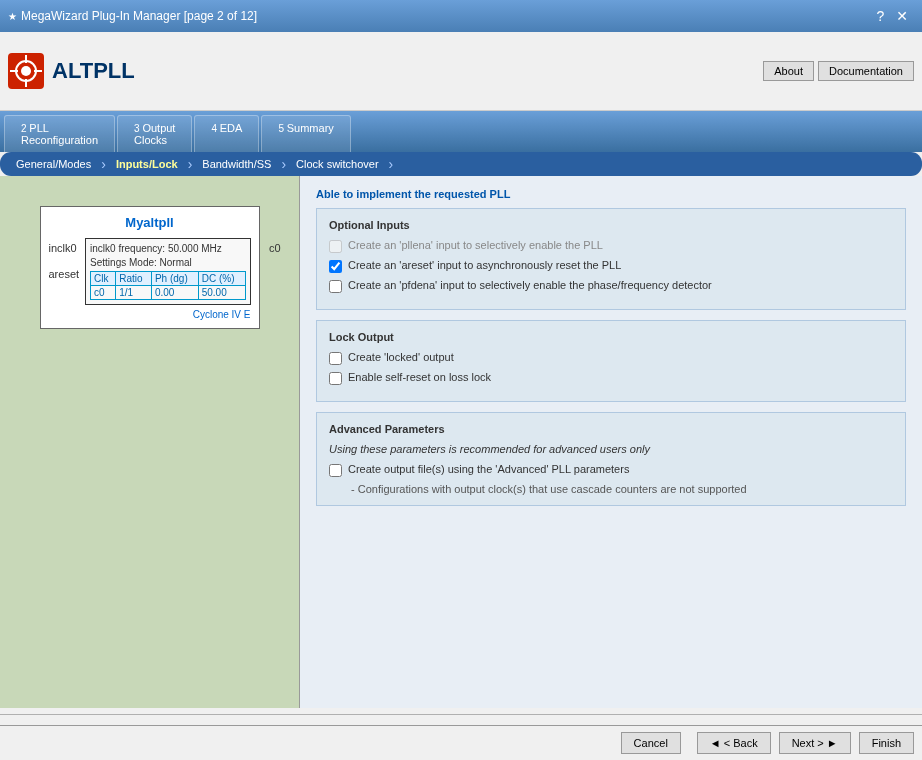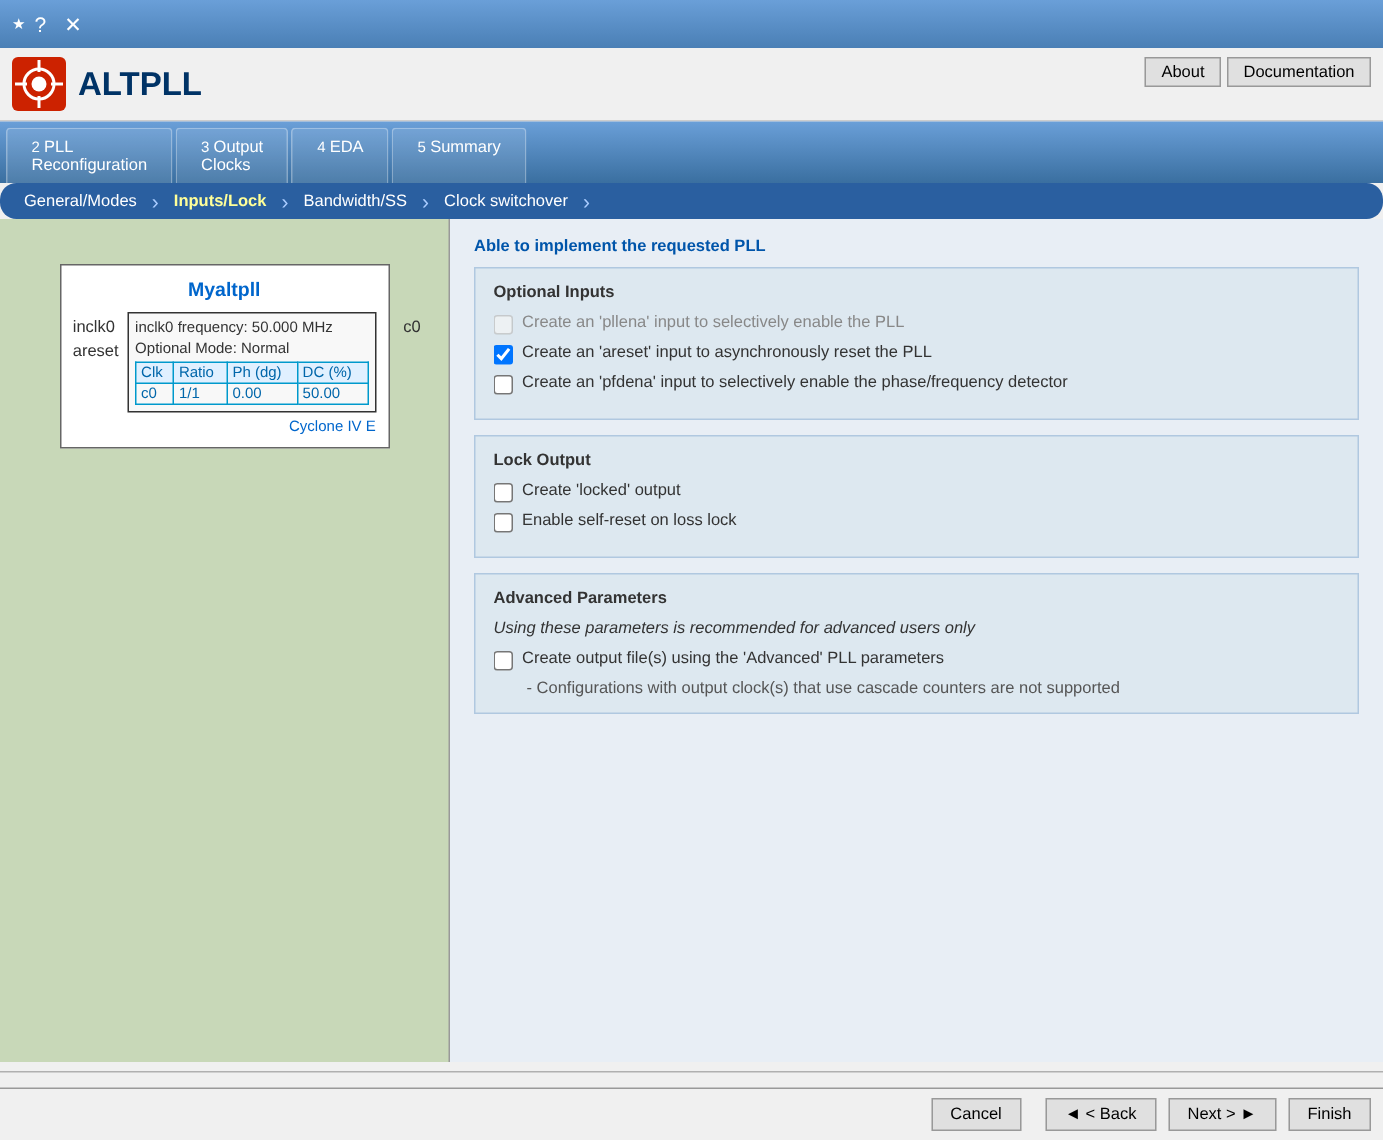--- a/index.html
+++ b/index.html
@@ -16,23 +16,23 @@
     }
     .title-bar-text { flex: 1; font-size: 12px; margin-left: 4px; }
     .title-bar-btn { color: white; background: none; border: none; font-size: 14px; cursor: pointer; padding: 2px 6px; }
 
     
     .window { background: #f0f0f0; height: 728px; display: flex; flex-direction: column; }
 
     
     .toolbar {
       background: #f0f0f0;
-      padding: 6px 8px;
-      display: flex;
-      align-items: flex-start;
+      padding: 21px 8px;
+      display: flex;
+      align-items: center;
       border-bottom: 1px solid #ccc;
     }
     .logo-area { display: flex; align-items: center; gap: 8px; flex: 1; }
     .logo-icon { width: 36px; height: 36px; }
     .logo-text { font-size: 22px; font-weight: bold; color: #003366; font-family: Arial, sans-serif; }
     .toolbar-buttons { display: flex; gap: 4px; }
     .toolbar-btn {
       padding: 3px 10px;
       background: #e0e0e0;
       border: 1px solid #999;
@@ -118,21 +118,21 @@
       margin-bottom: 8px;
     }
     .diagram-ports {
       display: flex;
       align-items: flex-start;
       position: relative;
     }
     .port-labels-left {
       display: flex;
       flex-direction: column;
-      gap: 4px;
+      gap: 14px;
       margin-right: 6px;
       font-size: 11px;
       color: #333;
       margin-top: 4px;
     }
     .port-labels-right {
       font-size: 11px;
       color: #333;
       position: absolute;
       right: -30px;
@@ -244,20 +244,21 @@
       border: none;
       border-top: 1px solid #b0b0b0;
       margin: 6px 0 10px 0;
     }
   </style>
 </head>
 <body>
 
 <div class="title-bar">
   <span style="font-size:10px;">★</span>
+  <span class="title-bar-text">MegaWizard Plug-In Manager [page 2 of 12]</span>
   <button class="title-bar-btn">?</button>
   <button class="title-bar-btn">✕</button>
 </div>
 
 <div class="window">
 
   <div class="toolbar">
     <div class="logo-area">
 
       <svg class="logo-icon" viewBox="0 0 36 36" xmlns="http://www.w3.org/2000/svg">
@@ -308,21 +309,21 @@
     <div class="left-panel">
       <div class="diagram-box">
         <div class="diagram-title">Myaltpll</div>
         <div class="diagram-ports">
           <div class="port-labels-left">
             <span>inclk0</span>
             <span>areset</span>
           </div>
           <div class="diagram-inner">
             <div class="freq-info">inclk0 frequency: 50.000 MHz</div>
-            <div class="freq-info">Optional Mode: Normal</div>
+            <div class="freq-info">Settings Mode: Normal</div>
             <table class="diagram-table">
               <thead>
                 <tr>
                   <th>Clk</th>
                   <th>Ratio</th>
                   <th>Ph (dg)</th>
                   <th>DC (%)</th>
                 </tr>
               </thead>
               <tbody>

